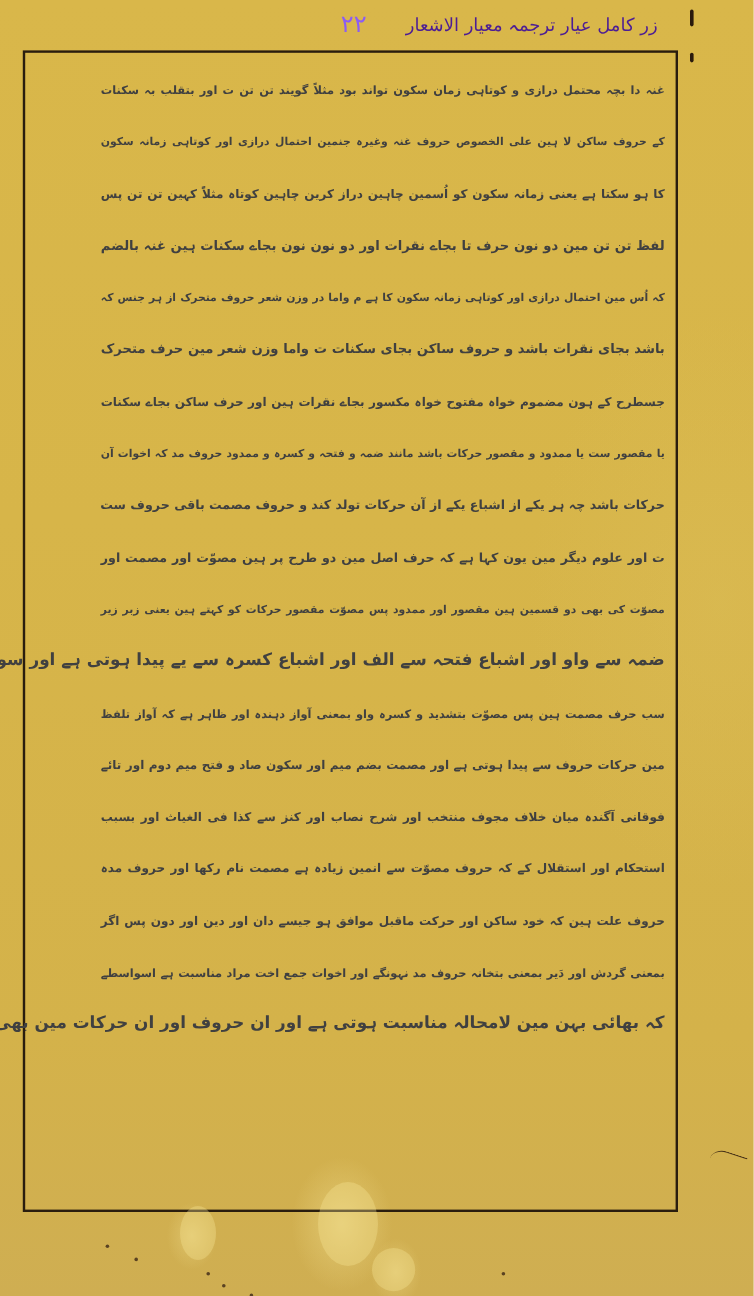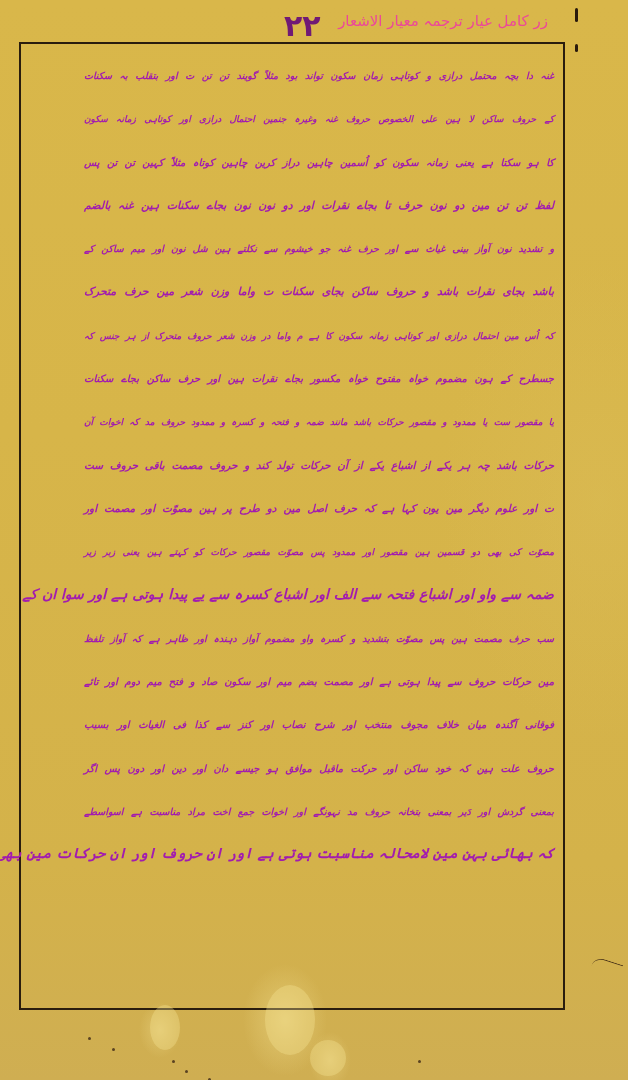--- a/index.html
+++ b/index.html
@@ -24,33 +24,33 @@
       position: absolute;
       top: 6px;
       left: 0;
       width: 628px;
       height: 30px;
     }
     .page-number {
       position: absolute;
       left: 284px;
       top: 2px;
-      font-size: 30px;
-      font-weight: bold;
-      color: #701a75;
+      font-size: 20px;
+      font-weight: normal;
+      color: #8b5cf6;
       font-family: "DejaVu Sans", sans-serif;
       letter-spacing: 2px;
       direction: rtl;
     }
     .running-title {
       position: absolute;
       right: 80px;
       top: 6px;
       font-size: 15px;
-      color: #ec4899;
+      color: #4c1d95;
       direction: rtl;
       font-family: "DejaVu Sans", sans-serif;
     }
     .header-mark {
       position: absolute;
       right: 50px;
       top: 2px;
       width: 3px;
       height: 14px;
       background: #2a1a0c;
@@ -89,23 +89,22 @@
       height: 43.3px;
       line-height: 43.3px;
       font-size: 17px;
       font-weight: bold;
       white-space: nowrap;
       overflow: hidden;
       text-align: justify;
       text-align-last: justify;
       padding: 0;
       margin: 0;
-      color: #a21caf;
+      color: #404040;
       font-family: "DejaVu Sans", sans-serif;
-      font-style: italic;
     }
     .line-inner {
       display: block;
       margin-right: 74px;
       margin-left: 0;
     }
     .stain {
       position: absolute;
       border-radius: 50%;
       background: rgba(245, 228, 150, 0.35);
@@ -138,32 +137,32 @@
   <span class="header-mark2"></span>
 </div>
 
 <div class="text-frame"></div>
 
 <ol class="text-lines" id="text-lines">
     <li class="line"><span class="line-inner" style="display: inline-block; font-size: 9.5px; width: 470px; text-align: justify; text-align-last: justify;">غنہ دا بچہ محتمل درازی و کوتاہی زمان سکون تواند بود مثلاً گویند تن تن ت اور بتقلب بہ سکنات</span></li>
     <li class="line"><span class="line-inner" style="display: inline-block; font-size: 9px; width: 470px; text-align: justify; text-align-last: justify; margin-left: 38px;">کے حروف ساکن لا ہین علی الخصوص حروف غنہ وغیرہ جنمین احتمال درازی اور کوتاہی زمانہ سکون</span></li>
     <li class="line"><span class="line-inner" style="display: inline-block; font-size: 10px; width: 470px; text-align: justify; text-align-last: justify;">کا ہو سکتا ہے یعنی زمانہ سکون کو اُسمین چاہین دراز کرین چاہین کوتاہ مثلاً کہین تن تن پس</span></li>
     <li class="line"><span class="line-inner" style="display: inline-block; font-size: 11px; width: 470px; text-align: justify; text-align-last: justify;">لفظ تن تن مین دو نون حرف تا بجاے نقرات اور دو نون نون بجاے سکنات ہین غنہ بالضم</span></li>
-    <li class="line"><span class="line-inner" style="display: inline-block; font-size: 9.5px; width: 470px; text-align: justify; text-align-last: justify;">و تشدید نون آواز بینی غیاث سے اور حرف غنہ جو خیشوم سے نکلتے ہین شل نون اور میم ساکن کے</span></li>
+    <li class="line"><span class="line-inner" style="display: inline-block; font-size: 9px; width: 470px; text-align: justify; text-align-last: justify;">کہ اُس مین احتمال درازی اور کوتاہی زمانہ سکون کا ہے م واما در وزن شعر حروف متحرک از ہر جنس کہ</span></li>
     <li class="line"><span class="line-inner" style="display: inline-block; font-size: 11px; width: 470px; text-align: justify; text-align-last: justify;">باشد بجای نقرات باشد و حروف ساکن بجای سکنات ت واما وزن شعر مین حرف متحرک</span></li>
-    <li class="line"><span class="line-inner" style="display: inline-block; font-size: 9px; width: 470px; text-align: justify; text-align-last: justify;">کہ اُس مین احتمال درازی اور کوتاہی زمانہ سکون کا ہے م واما در وزن شعر حروف متحرک از ہر جنس کہ</span></li>
     <li class="line"><span class="line-inner" style="display: inline-block; font-size: 10px; width: 470px; text-align: justify; text-align-last: justify;">جسطرح کے ہون مضموم خواہ مفتوح خواہ مکسور بجاے نقرات ہین اور حرف ساکن بجاے سکنات</span></li>
     <li class="line"><span class="line-inner" style="display: inline-block; font-size: 9px; width: 470px; text-align: justify; text-align-last: justify; margin-left: 12px;">یا مقصور ست یا ممدود و مقصور حرکات باشد مانند ضمہ و فتحہ و کسرہ و ممدود حروف مد کہ اخوات آن</span></li>
     <li class="line"><span class="line-inner" style="display: inline-block; font-size: 10.5px; width: 470px; text-align: justify; text-align-last: justify;">حرکات باشد چہ ہر یکے از اشباع یکے از آن حرکات تولد کند و حروف مصمت باقی حروف ست</span></li>
     <li class="line"><span class="line-inner" style="display: inline-block; font-size: 10.5px; width: 470px; text-align: justify; text-align-last: justify;">ت اور علوم دیگر مین یون کہا ہے کہ حرف اصل مین دو طرح پر ہین مصوّت اور مصمت اور</span></li>
     <li class="line"><span class="line-inner" style="display: inline-block; font-size: 9px; width: 470px; text-align: justify; text-align-last: justify;">مصوّت کی بھی دو قسمین ہین مقصور اور ممدود پس مصوّت مقصور حرکات کو کہتے ہین یعنی زبر زیر</span></li>
     <li class="line"><span class="line-inner" style="display: inline-block; font-size: 14px; width: 470px; text-align: justify; text-align-last: justify;">ضمہ سے واو اور اشباع فتحہ سے الف اور اشباع کسرہ سے یے پیدا ہوتی ہے اور سوا ان کے</span></li>
-    <li class="line"><span class="line-inner" style="display: inline-block; font-size: 9.5px; width: 470px; text-align: justify; text-align-last: justify;">سب حرف مصمت ہین پس مصوّت بتشدید و کسرہ واو مضموم آواز دہندہ اور ظاہر ہے کہ آواز تلفظ</span></li>
+    <li class="line"><span class="line-inner" style="display: inline-block; font-size: 9.5px; width: 470px; text-align: justify; text-align-last: justify;">سب حرف مصمت ہین پس مصوّت بتشدید و کسرہ واو بمعنی آواز دہندہ اور ظاہر ہے کہ آواز تلفظ</span></li>
     <li class="line"><span class="line-inner" style="display: inline-block; font-size: 10px; width: 470px; text-align: justify; text-align-last: justify;">مین حرکات حروف سے پیدا ہوتی ہے اور مصمت بضم میم اور سکون صاد و فتح میم دوم اور تائے</span></li>
     <li class="line"><span class="line-inner" style="display: inline-block; font-size: 10px; width: 470px; text-align: justify; text-align-last: justify;">فوقانی آگندہ میان خلاف مجوف منتخب اور شرح نصاب اور کنز سے کذا فی الغیاث اور بسبب</span></li>
+    <li class="line"><span class="line-inner" style="display: inline-block; font-size: 10px; width: 470px; text-align: justify; text-align-last: justify;">استحکام اور استقلال کے کہ حروف مصوّت سے انمین زیادہ ہے مصمت نام رکھا اور حروف مدہ</span></li>
     <li class="line"><span class="line-inner" style="display: inline-block; font-size: 10px; width: 470px; text-align: justify; text-align-last: justify;">حروف علت ہین کہ خود ساکن اور حرکت ماقبل موافق ہو جیسے دان اور دین اور دون پس اگر</span></li>
     <li class="line"><span class="line-inner" style="display: inline-block; font-size: 9.5px; width: 470px; text-align: justify; text-align-last: justify; margin-left: 27px;">بمعنی گردش اور دَیر بمعنی بتخانہ حروف مد نہونگے اور اخوات جمع اخت مراد مناسبت ہے اسواسطے</span></li>
     <li class="line"><span class="line-inner" style="display: inline-block; font-size: 14px; width: 470px; text-align: justify; text-align-last: justify;">کہ بھائی بہن مین لامحالہ مناسبت ہوتی ہے اور ان حروف اور ان حرکات مین بھی مناسبت ہے</span></li>
   </ol>
 
 <div class="margin-curl"></div>
 
 <div class="stain" style="left:265px;top:985px;width:50px;height:70px;"></div>
 <div class="stain" style="left:150px;top:1005px;width:30px;height:45px;"></div>
 <div class="stain" style="left:310px;top:1040px;width:36px;height:36px;"></div>

